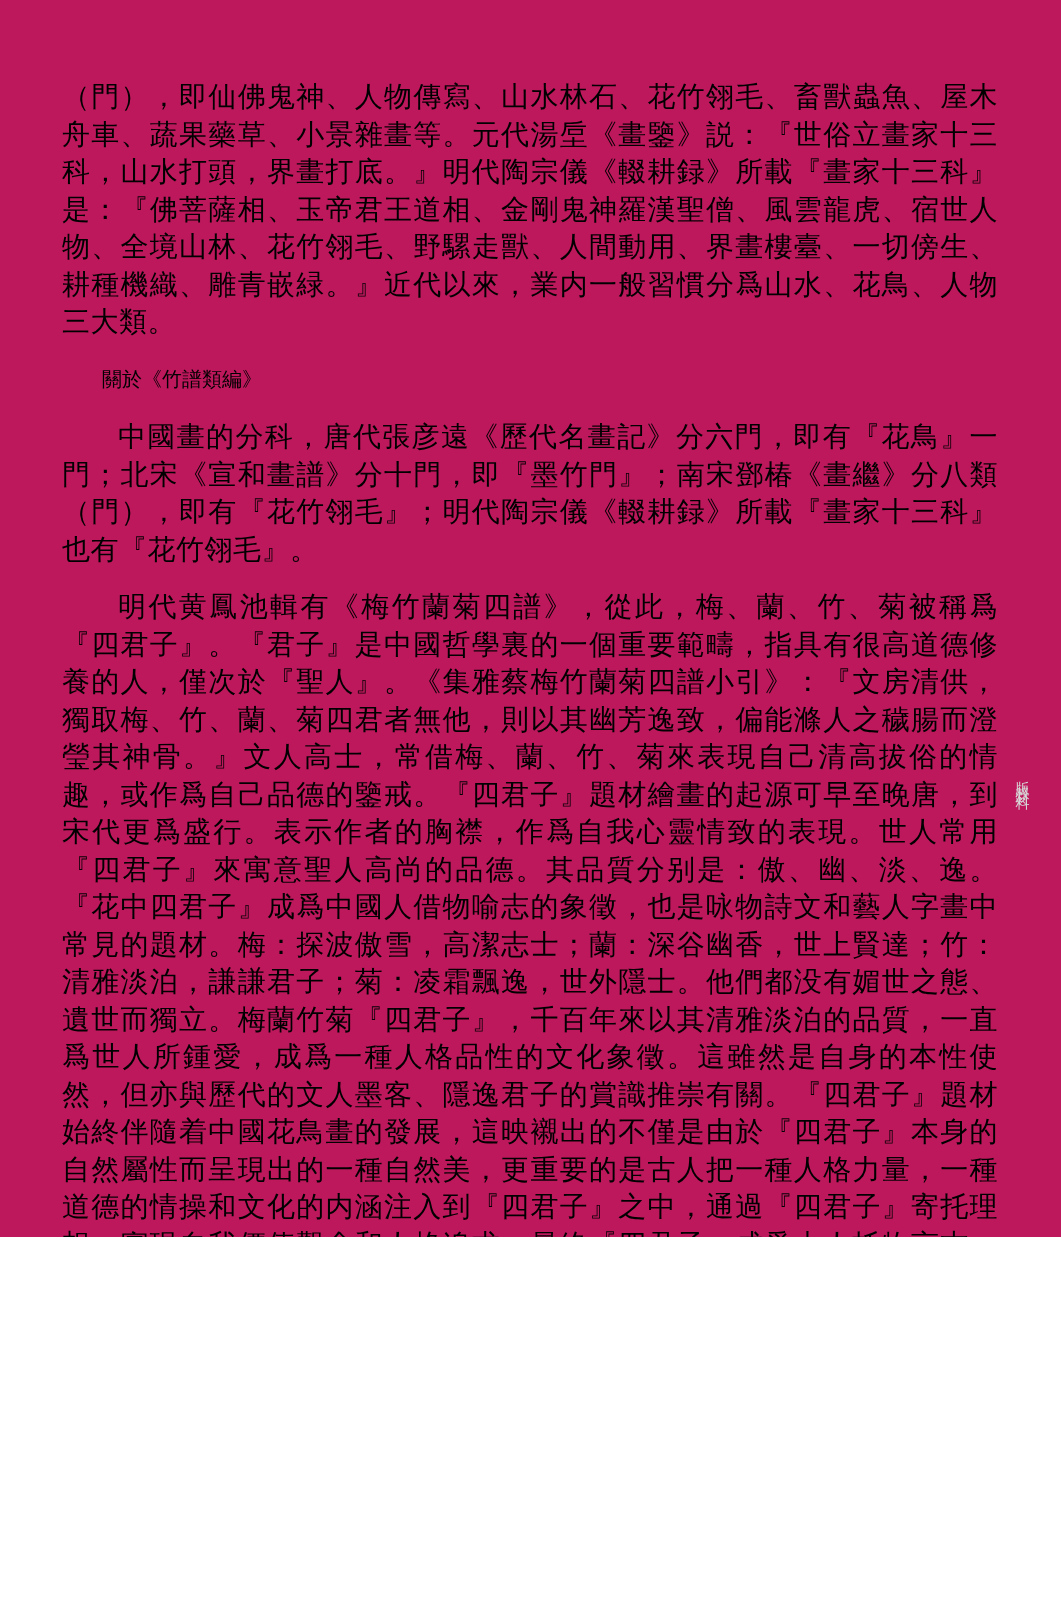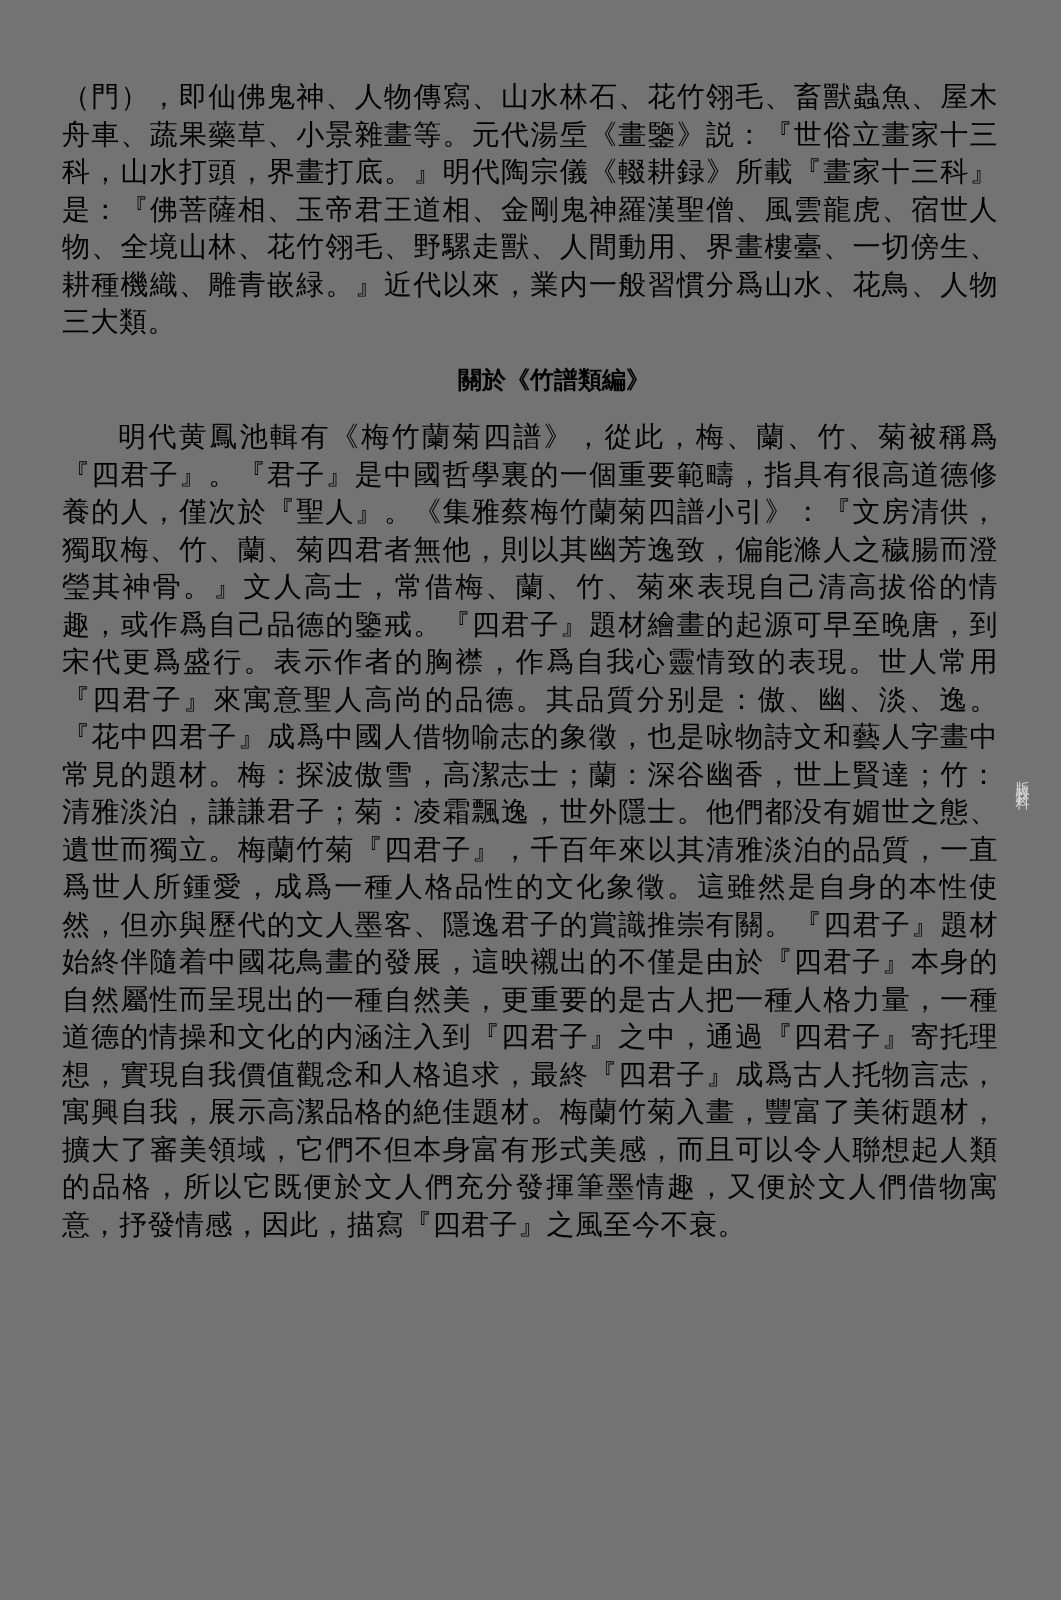--- a/index.html
+++ b/index.html
@@ -3,22 +3,22 @@
 <meta charset="utf-8">
 <style>
   html, body {
     margin: 0;
     padding: 0;
     background: #ffffff;
   }
   .page {
     position: relative;
     width: 1061px;
-    height: 1600px;
-    background: #737373;
+    height: 1237px;
+    background: #be185d;
     overflow: hidden;
     font-family: "Liberation Sans", sans-serif;
   }
   .text-block {
     position: absolute;
     left: 62px;
     top: 78px;
     width: 936px;
     color: #000000;
   }
@@ -29,41 +29,42 @@
     font-weight: 500;
     text-align: justify;
     text-justify: inter-ideograph;
     letter-spacing: 0.5px;
   }
   .para.indent {
     text-indent: 2em;
   }
   .section-heading {
     margin: 0 0 20px 0;
-    font-size: 24px;
+    font-size: 20px;
     line-height: 37.5px;
-    font-weight: 700;
+    font-weight: 400;
     text-indent: 2em;
-    text-align: center;
+    text-align: left;
   }
   .watermark {
     position: absolute;
     left: 1014px;
     top: 770px;
     writing-mode: vertical-rl;
     font-size: 14px;
     letter-spacing: 5px;
     color: #d6d6d6;
     user-select: none;
   }
 </style>
 </head>
 <body>
 
 <div class="page">
   <div class="text-block">
     <p class="para">（門），即仙佛鬼神、人物傳寫、山水林石、花竹翎毛、畜獸蟲魚、屋木舟車、蔬果藥草、小景雜畫等。元代湯垕《畫鑒》説：『世俗立畫家十三科，山水打頭，界畫打底。』明代陶宗儀《輟耕録》所載『畫家十三科』是：『佛菩薩相、玉帝君王道相、金剛鬼神羅漢聖僧、風雲龍虎、宿世人物、全境山林、花竹翎毛、野騾走獸、人間動用、界畫樓臺、一切傍生、耕種機織、雕青嵌緑。』近代以來，業内一般習慣分爲山水、花鳥、人物三大類。</p>
     <h2 class="section-heading">關於《竹譜類編》</h2>
+    <p class="para indent">中國畫的分科，唐代張彦遠《歷代名畫記》分六門，即有『花鳥』一門；北宋《宣和畫譜》分十門，即『墨竹門』；南宋鄧椿《畫繼》分八類（門），即有『花竹翎毛』；明代陶宗儀《輟耕録》所載『畫家十三科』也有『花竹翎毛』。</p>
     <p class="para indent">明代黄鳳池輯有《梅竹蘭菊四譜》，從此，梅、蘭、竹、菊被稱爲『四君子』。『君子』是中國哲學裏的一個重要範疇，指具有很高道德修養的人，僅次於『聖人』。《集雅蔡梅竹蘭菊四譜小引》：『文房清供，獨取梅、竹、蘭、菊四君者無他，則以其幽芳逸致，偏能滌人之穢腸而澄瑩其神骨。』文人高士，常借梅、蘭、竹、菊來表現自己清高拔俗的情趣，或作爲自己品德的鑒戒。『四君子』題材繪畫的起源可早至晚唐，到宋代更爲盛行。表示作者的胸襟，作爲自我心靈情致的表現。世人常用『四君子』來寓意聖人高尚的品德。其品質分别是：傲、幽、淡、逸。『花中四君子』成爲中國人借物喻志的象徵，也是咏物詩文和藝人字畫中常見的題材。梅：探波傲雪，高潔志士；蘭：深谷幽香，世上賢達；竹：清雅淡泊，謙謙君子；菊：凌霜飄逸，世外隱士。他們都没有媚世之態、遺世而獨立。梅蘭竹菊『四君子』，千百年來以其清雅淡泊的品質，一直爲世人所鍾愛，成爲一種人格品性的文化象徵。這雖然是自身的本性使然，但亦與歷代的文人墨客、隱逸君子的賞識推崇有關。『四君子』題材始終伴隨着中國花鳥畫的發展，這映襯出的不僅是由於『四君子』本身的自然屬性而呈現出的一種自然美，更重要的是古人把一種人格力量，一種道德的情操和文化的内涵注入到『四君子』之中，通過『四君子』寄托理想，實現自我價值觀念和人格追求，最終『四君子』成爲古人托物言志，寓興自我，展示高潔品格的絶佳題材。梅蘭竹菊入畫，豐富了美術題材，擴大了審美領域，它們不但本身富有形式美感，而且可以令人聯想起人類的品格，所以它既便於文人們充分發揮筆墨情趣，又便於文人們借物寓意，抒發情感，因此，描寫『四君子』之風至今不衰。</p>
 
   </div>
   <div class="watermark">版权材料</div>
 </div>
 
 </body></html>

